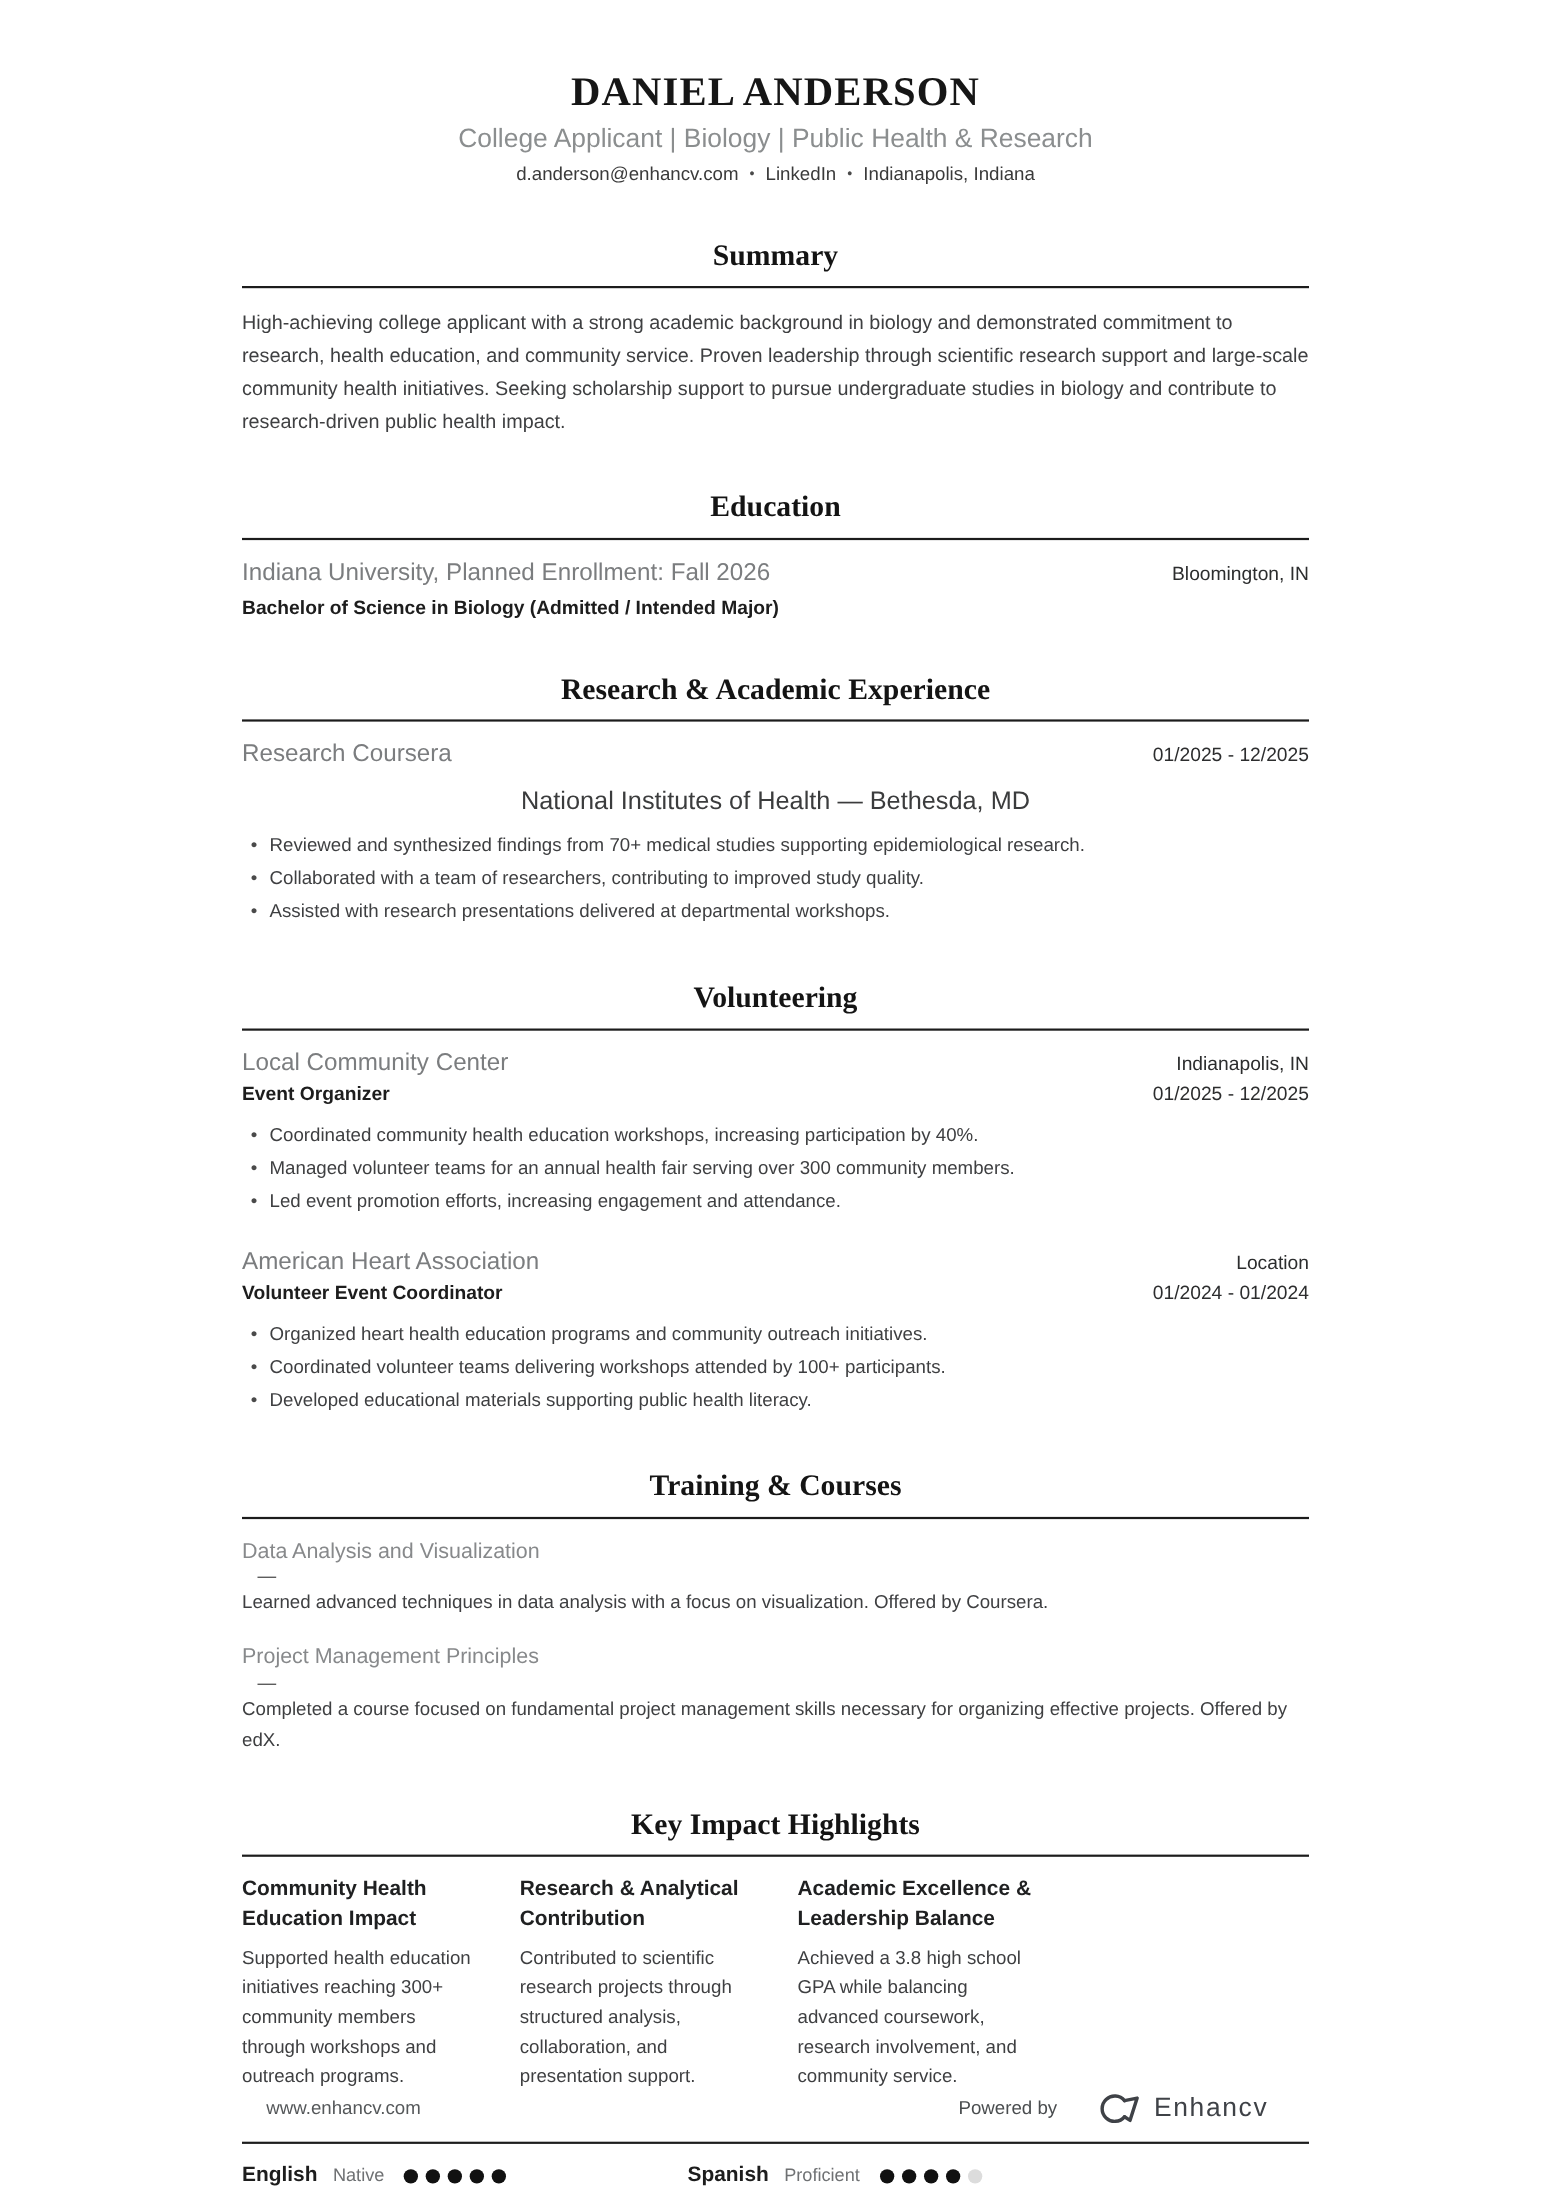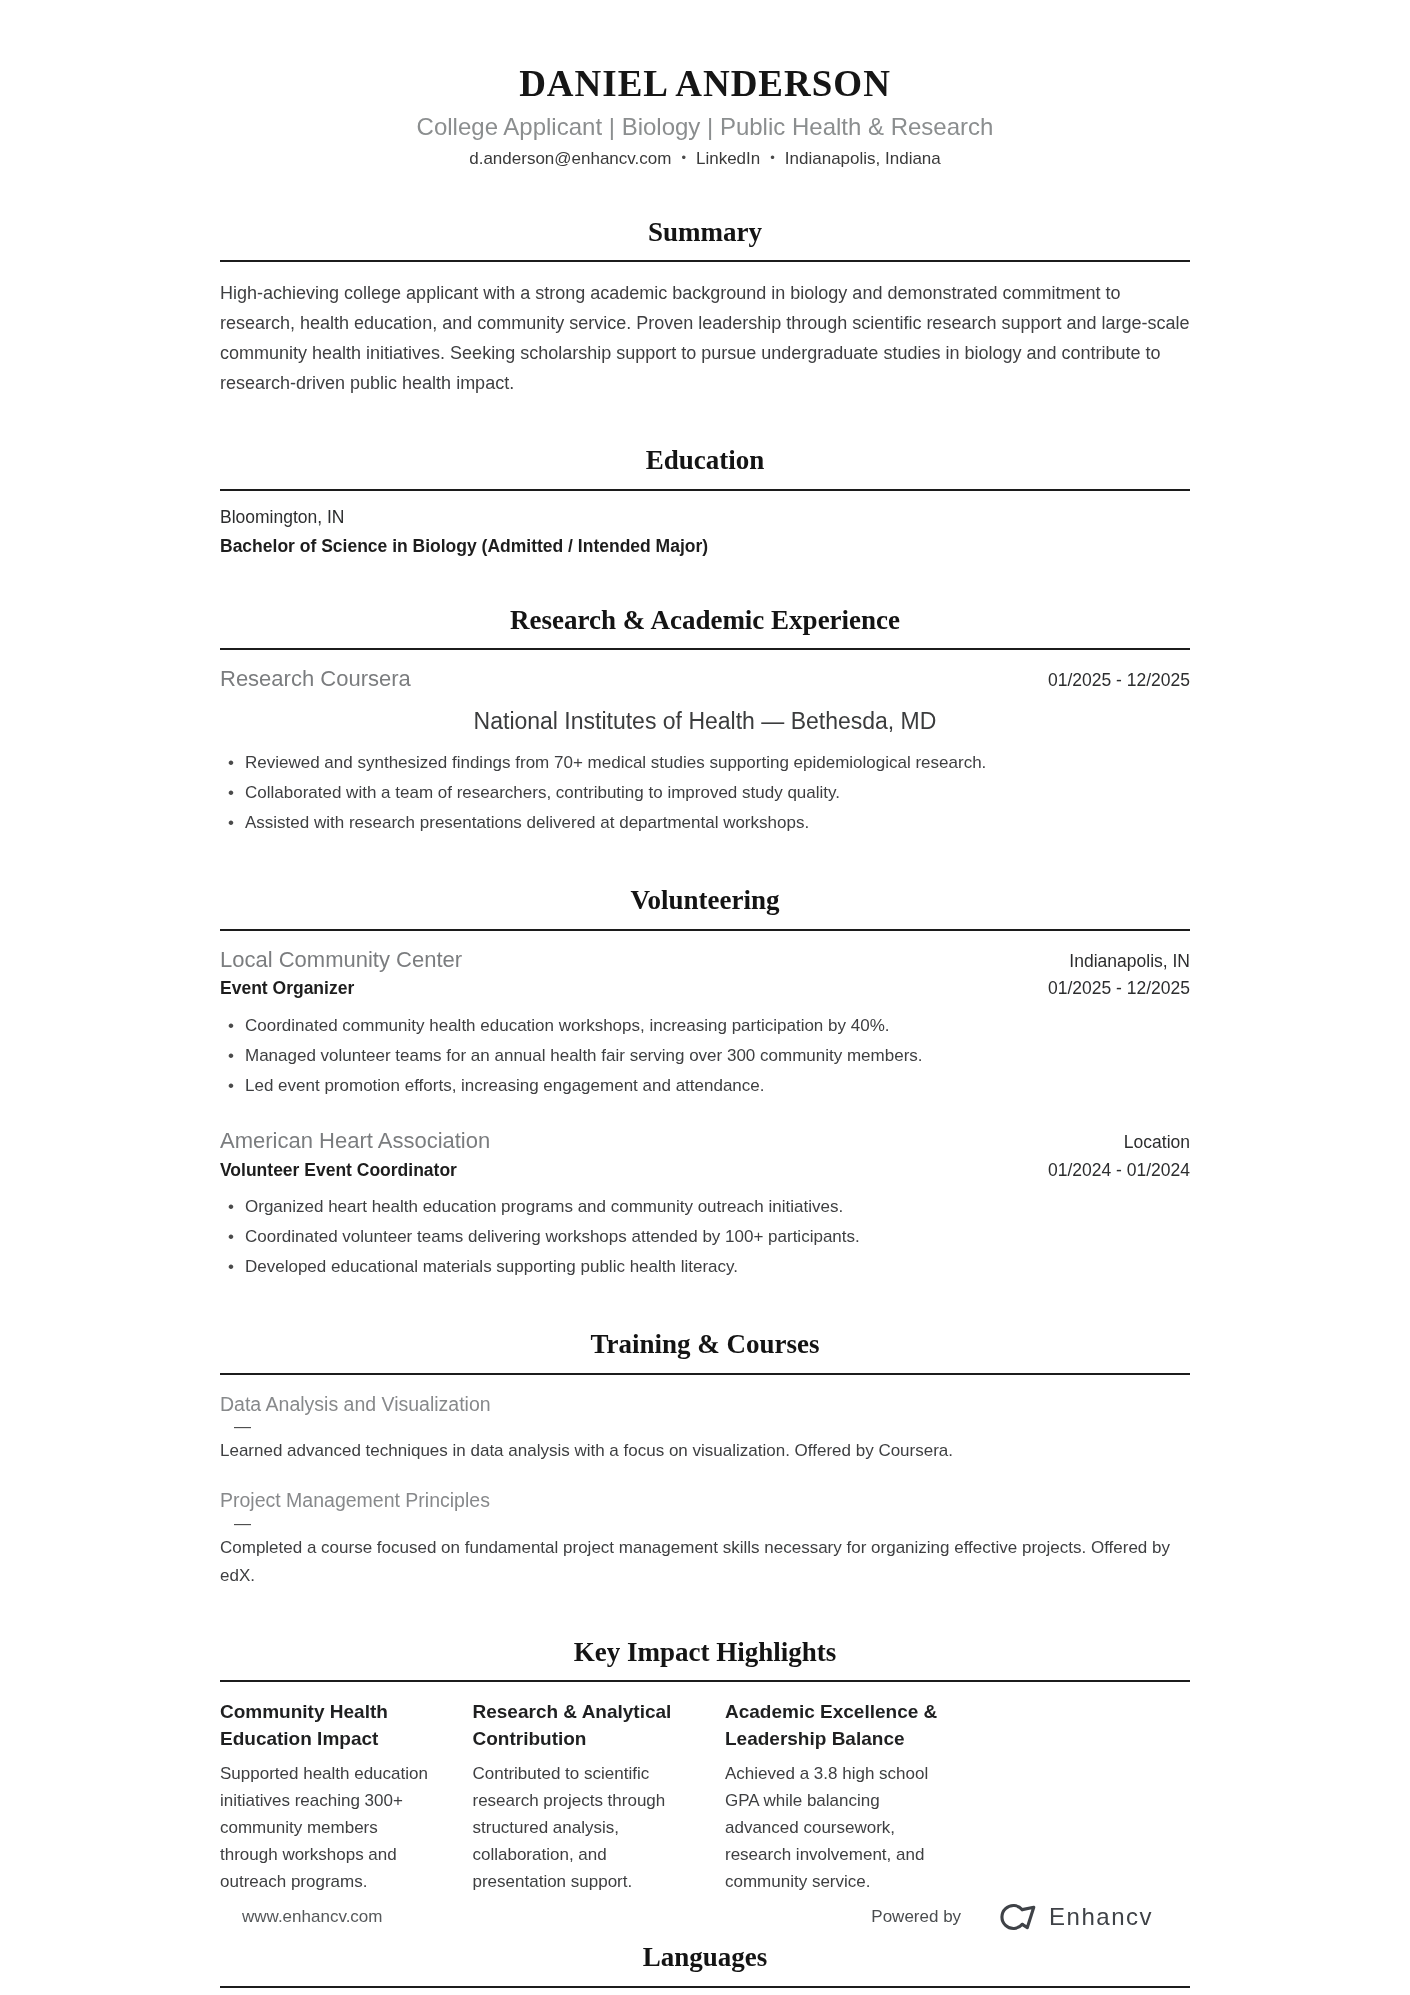--- a/index.html
+++ b/index.html
@@ -105,20 +105,21 @@
     <section>
       <h2 class="sec-title">Summary</h2>
       <hr class="rule">
       <p class="summary-text">High-achieving college applicant with a strong academic background in biology and demonstrated commitment to research, health education, and community service. Proven leadership through scientific research support and large-scale community health initiatives. Seeking scholarship support to pursue undergraduate studies in biology and contribute to research-driven public health impact.</p>
     </section>
 
     <section>
       <h2 class="sec-title">Education</h2>
       <hr class="rule">
       <div class="row">
+        <div class="etitle">Indiana University, Planned Enrollment: Fall 2026</div>
         <div class="rside">Bloomington, IN</div>
       </div>
       <div class="degree">Bachelor of Science in Biology (Admitted / Intended Major)</div>
     </section>
 
     <section>
       <h2 class="sec-title">Research &amp; Academic Experience</h2>
       <hr class="rule">
       <div class="entry">
         <div class="row">
@@ -199,21 +200,20 @@
           <p>Contributed to scientific research projects through structured analysis, collaboration, and presentation support.</p>
         </div>
         <div class="hl">
           <h3>Academic Excellence &amp; Leadership Balance</h3>
           <p>Achieved a 3.8 high school GPA while balancing advanced coursework, research involvement, and community service.</p>
         </div>
       </div>
     </section>
 
     <section>
-      <h2 class="sec-title">Languages</h2>
       <hr class="rule">
       <div class="lang-row">
         <div class="lang">
           <span class="lname">English</span>
           <span class="llevel">Native</span>
           <span class="ldots">
               <span class="dot filled"></span>
               <span class="dot filled"></span>
               <span class="dot filled"></span>
               <span class="dot filled"></span>

